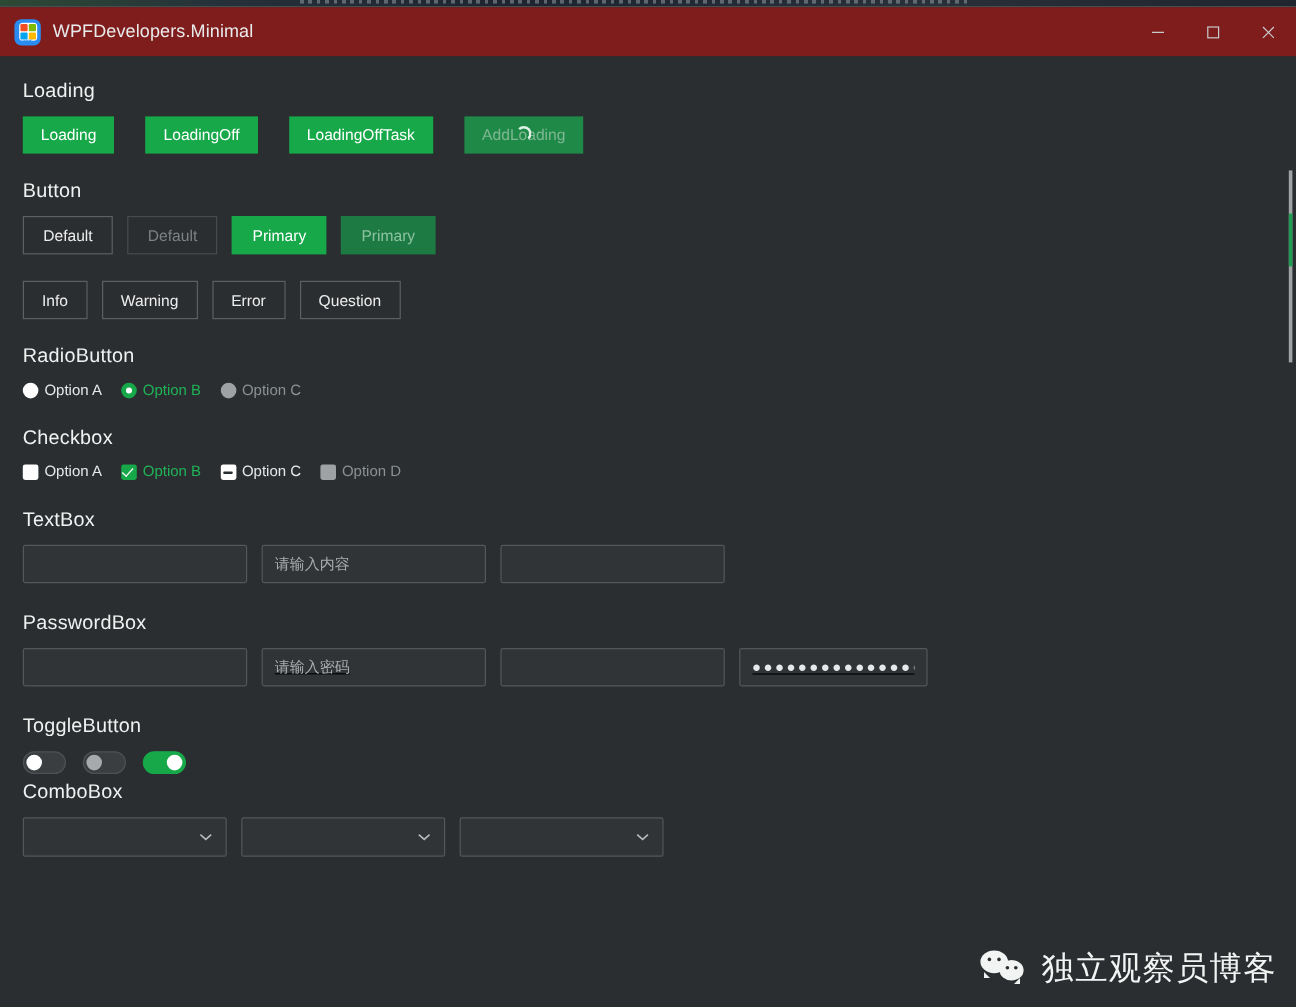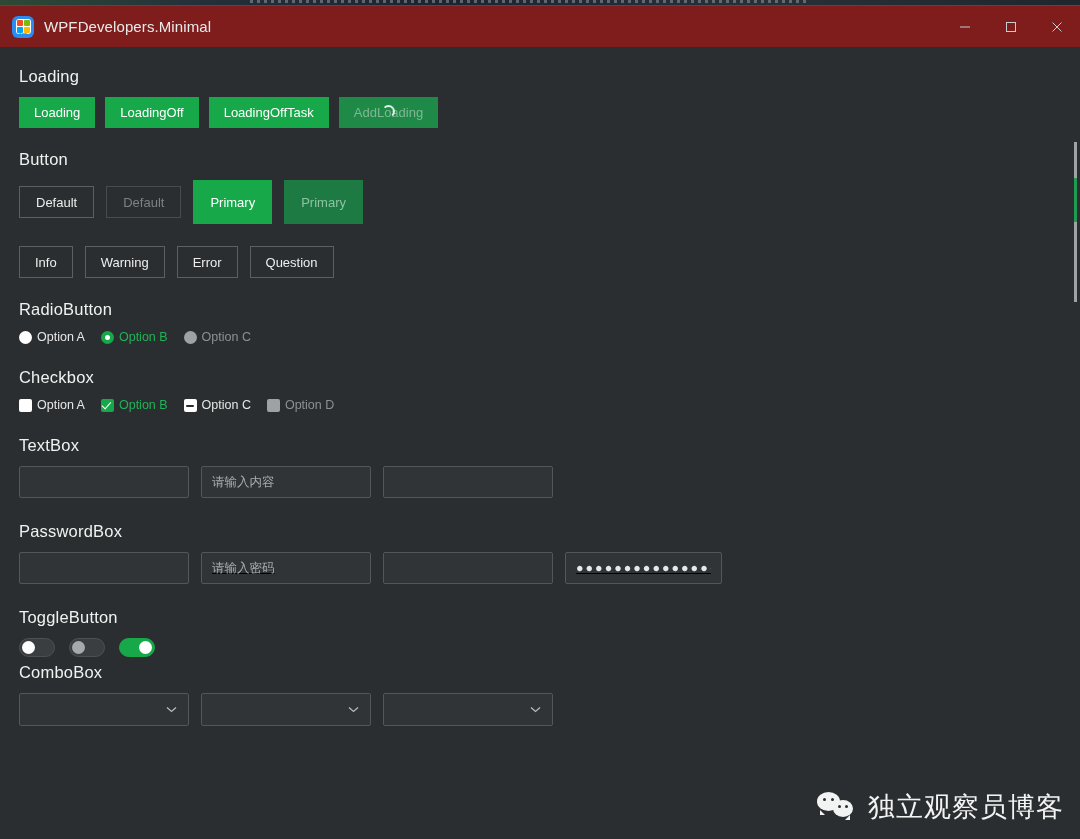--- a/index.html
+++ b/index.html
@@ -87,32 +87,32 @@
     font-family: inherit; border-radius: 0px;
     display:flex; align-items:center; justify-content:center;
   }
   .btn-green.disabled { background:#1f8a48; color:#7fb793; cursor:default; position:relative; }
   .spinner {
     position:absolute; left:50%; top:50%; width:13px; height:13px;
     margin-left:-6px; margin-top:-8px;
     border:2px solid transparent; border-top-color:#dff2e6; border-right-color:#dff2e6;
     border-radius:50%;
   }
-  .gap10 > * + * { margin-left: 10px; }
+  .gap10 > * + * { margin-left: 26px; }
   .gap12 > * + * { margin-left: 12px; }
 
   
   .btn-default {
     background: transparent; color:#ededed; border:1px solid #5c6063;
     height: 32px; padding: 0 16px; font-size: 13px; font-family: inherit;
     cursor:pointer; display:flex; align-items:center; justify-content:center;
   }
   .btn-default.disabled { color:#7c8184; border-color:#474b4e; cursor:default; }
   .btn-primary {
-    background:#17a84a; color:#fff; border:none; height:44px; padding:0 17px;
+    background:#17a84a; color:#fff; border:none; height:32px; padding:0 17px;
     font-size:13px; font-family:inherit; cursor:pointer;
     display:flex; align-items:center; justify-content:center;
   }
   .btn-primary.disabled { background:#1d7a42; color:#8cc3a1; cursor:default; }
   .btn-msg {
     background: transparent; color:#ededed; border:1px solid #5c6063;
     height:32px; padding:0 15px; font-size:13px; font-family:inherit; cursor:pointer;
     display:flex; align-items:center; justify-content:center;
   }
 
@@ -148,21 +148,21 @@
   }
   .cbox.dis { background:#9ea2a4; }
 
   
   .tbox {
     background:#313436; border:1px solid #53575a; height:32px;
     color:#e7e8e9; font-size:12.5px; font-family:inherit;
     padding:0 10px; outline:none; border-radius:2px;
   }
   .tbox::placeholder { color:#a9adaf; }
-  .tbox.w155 { width:170px; }
+  .tbox.w155 { width:187px; }
   .tbox.w157 { width:157px; }
   .tbox.pw { letter-spacing:2px; }
 
   
   .cbx {
     background:#313436; border:1px solid #53575a; height:33px; border-radius:2px;
     display:flex; align-items:center; justify-content:flex-end;
     padding-right:11px; cursor:pointer; position:relative;
   }
   .cbx .chev { width:11px; height:7px; color:#b7bbbd; display:block; }

